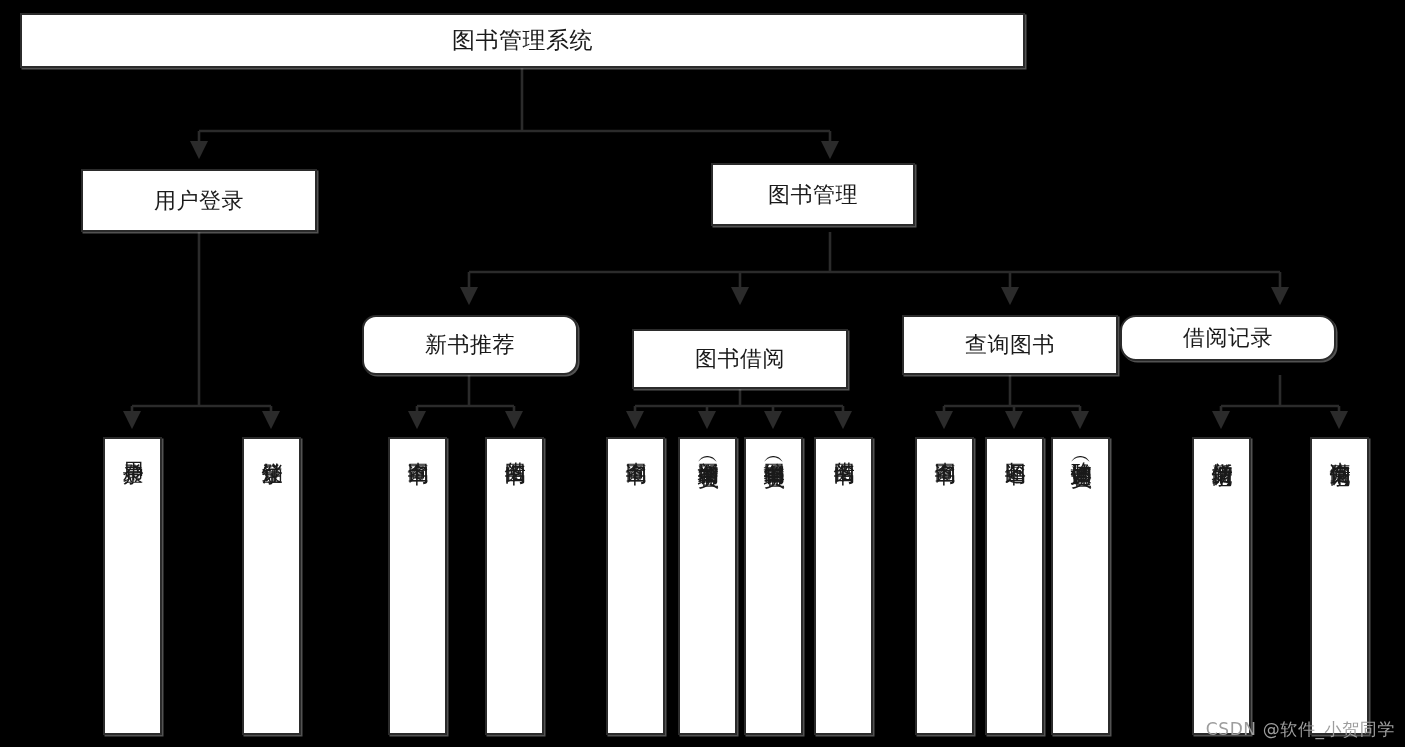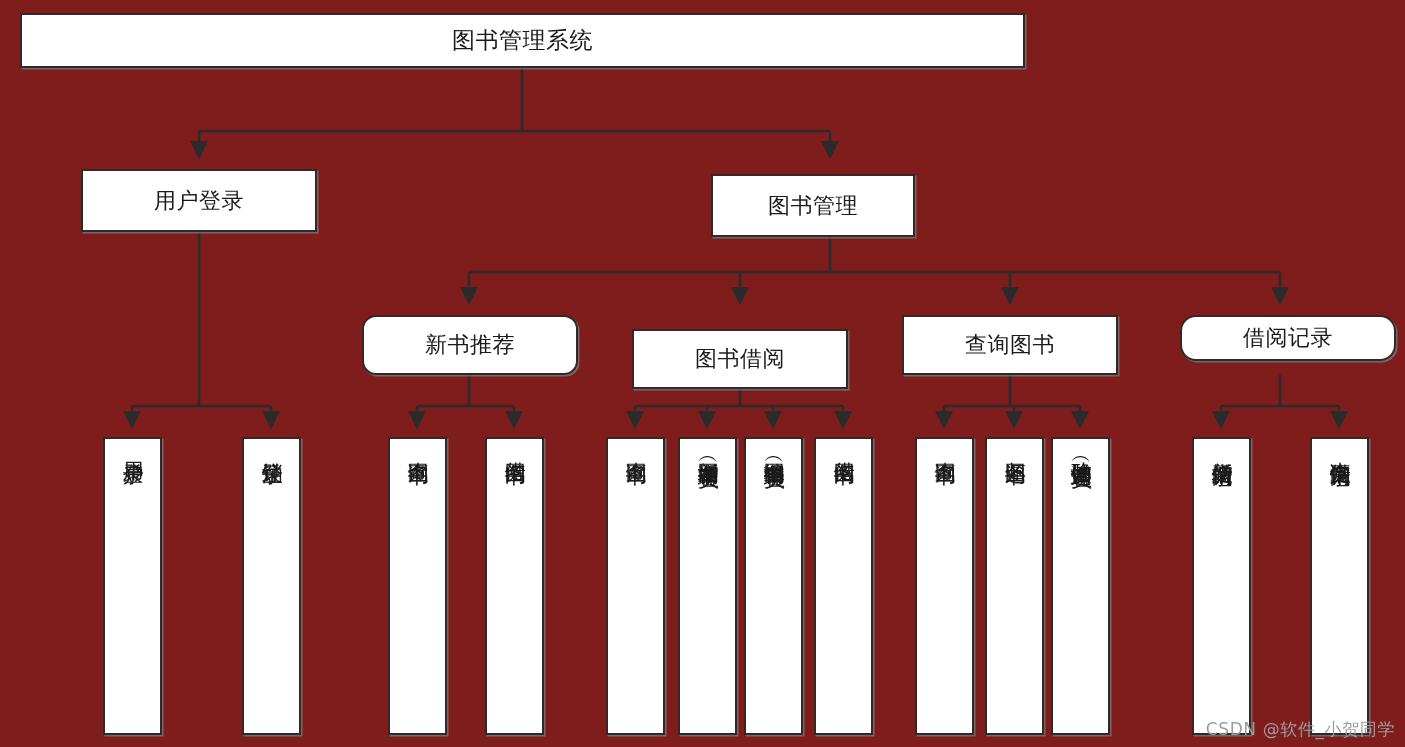--- a/index.html
+++ b/index.html
@@ -5,21 +5,21 @@
 <style>
   html,body{margin:0;padding:0;background:#ffffff;}
   body{
     font-family:"DejaVu Sans","Liberation Sans",sans-serif;
     -webkit-font-smoothing:antialiased;
   }
   #canvas{
     position:relative;
     width:1405px;
     height:747px;
-    background:#7f1d1d;
+    background:#000000;
     overflow:hidden;
   }
   svg#wires{
     position:absolute;
     left:0; top:0;
     width:1405px; height:747px;
     pointer-events:none;
   }
   .node{
     position:absolute;
@@ -126,34 +126,34 @@
     </g>
   </svg>
 
   <div class="node horiz root" style="left: 20px; top: 13px; width: 1005px; height: 55px;">
     <span class="label">图书管理系统</span>
   </div>
 
   <div class="node horiz" style="left: 81px; top: 169px; width: 236px; height: 63px;">
     <span class="label">用户登录</span>
   </div>
-  <div class="node horiz" style="left: 711px; top: 174px; width: 204px; height: 63px; font-family: Liberation Serif, serif;">
+  <div class="node horiz" style="left: 711px; top: 163px; width: 204px; height: 63px; font-family: Liberation Serif, serif;">
     <span class="label">图书管理</span>
   </div>
 
   <div class="node horiz" style="left: 362px; top: 315px; width: 216px; height: 60px; border-radius: 14px;">
     <span class="label">新书推荐</span>
   </div>
   <div class="node horiz" style="left: 632px; top: 315px; width: 216px; height: 60px; margin-top: 14px;">
     <span class="label">图书借阅</span>
   </div>
   <div class="node horiz" style="left: 902px; top: 315px; width: 216px; height: 60px;">
     <span class="label">查询图书</span>
   </div>
-  <div class="node horiz" style="left: 1180px; top: 315px; width: 216px; height: 46px; border-radius: 16px;">
+  <div class="node horiz" style="left: 1120px; top: 315px; width: 216px; height: 46px; border-radius: 16px;">
     <span class="label">借阅记录</span>
   </div>
 
   <div class="node vert" style="left: 103px; top: 437px; width: 59px; height: 298px;">
     <span class="label">用户登录</span>
   </div>
   <div class="node vert" style="left: 242px; top: 437px; width: 59px; height: 298px;">
     <span class="label">注销登录</span>
   </div>
   <div class="node vert" style="left: 388px; top: 437px; width: 59px; height: 298px;">

